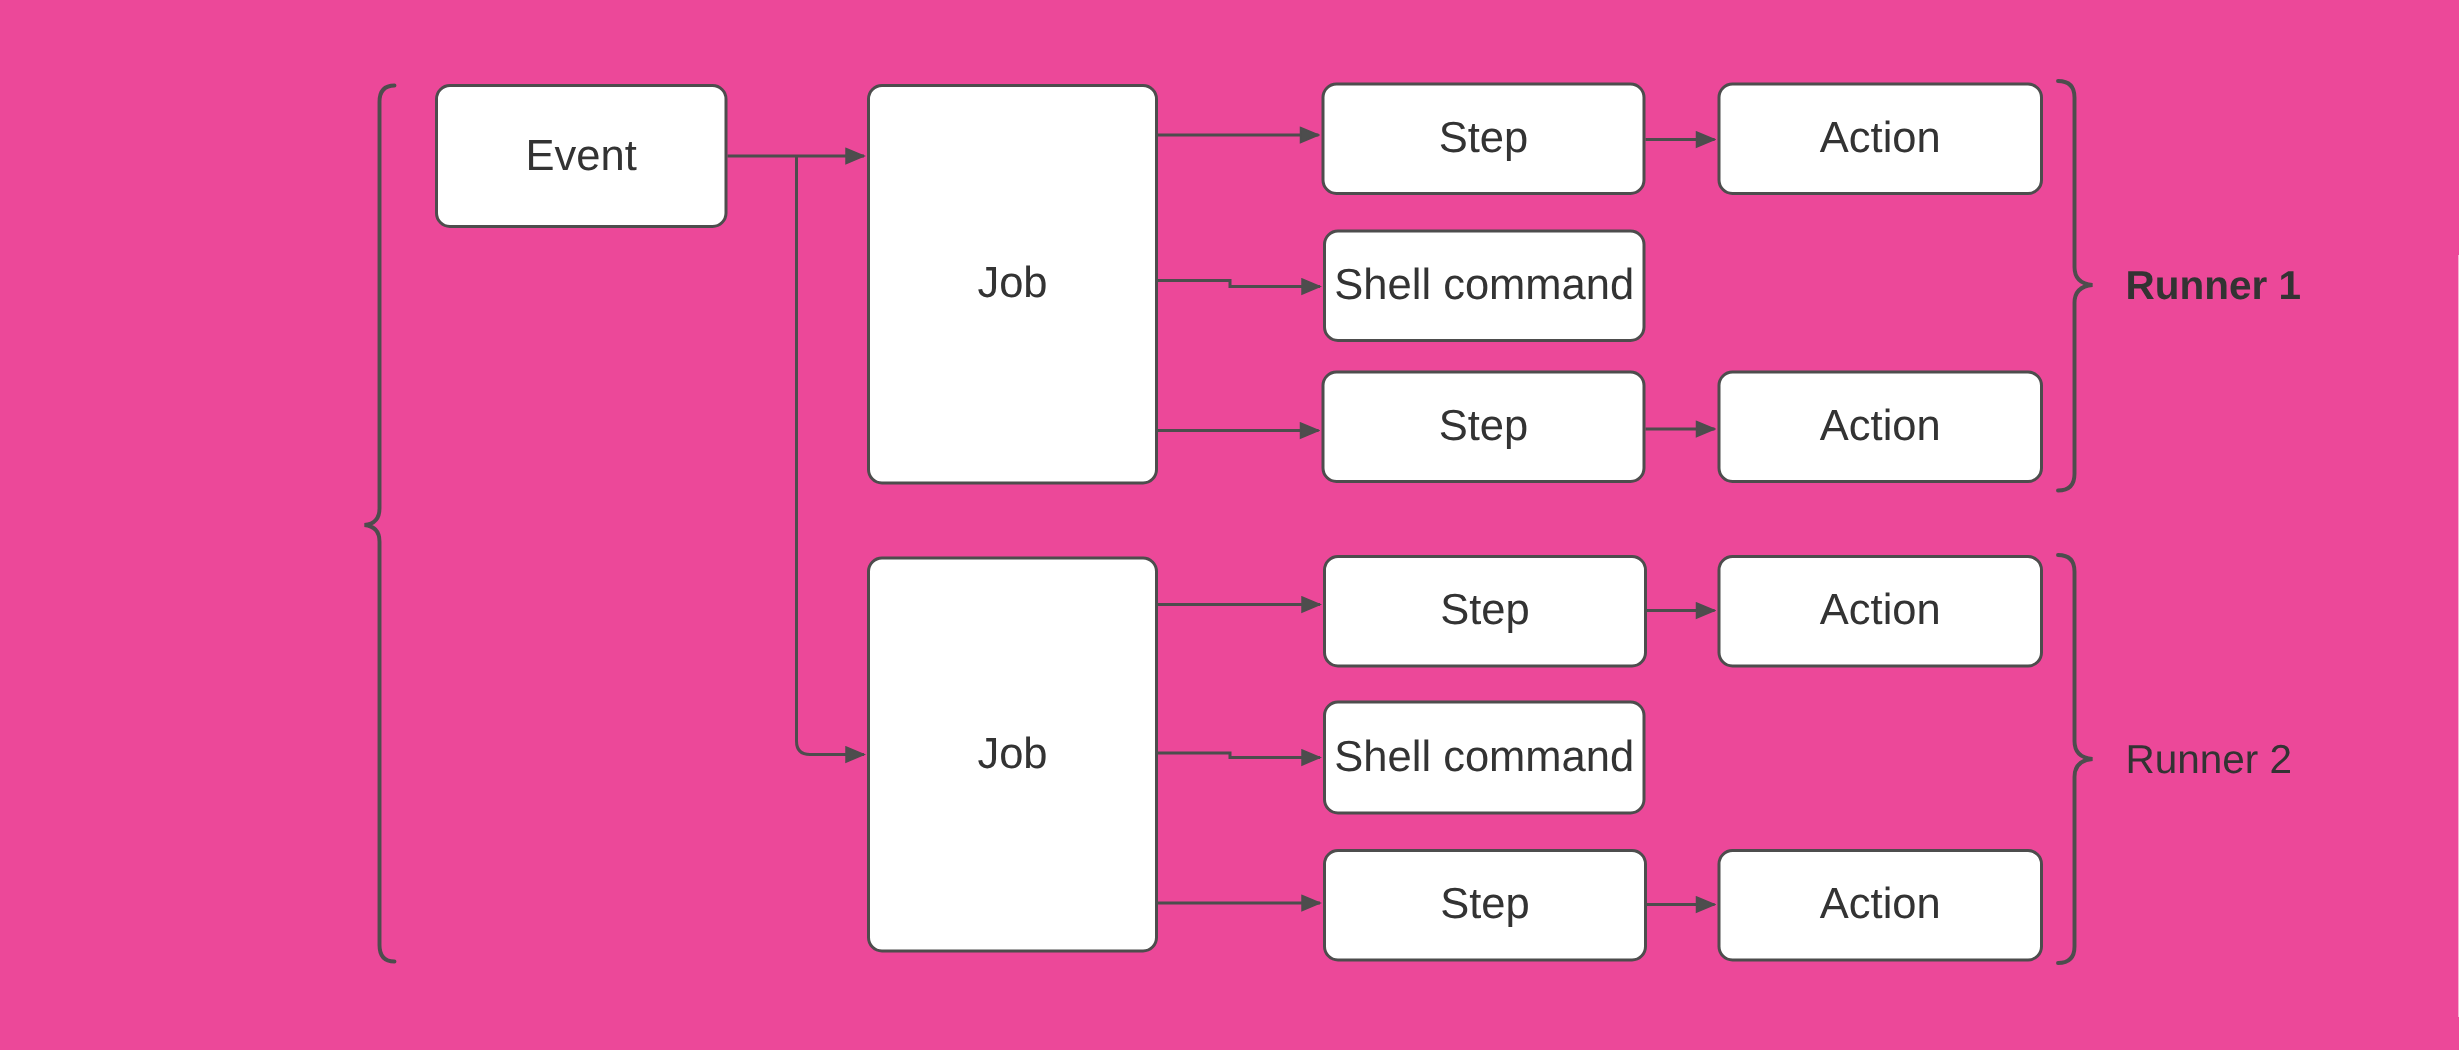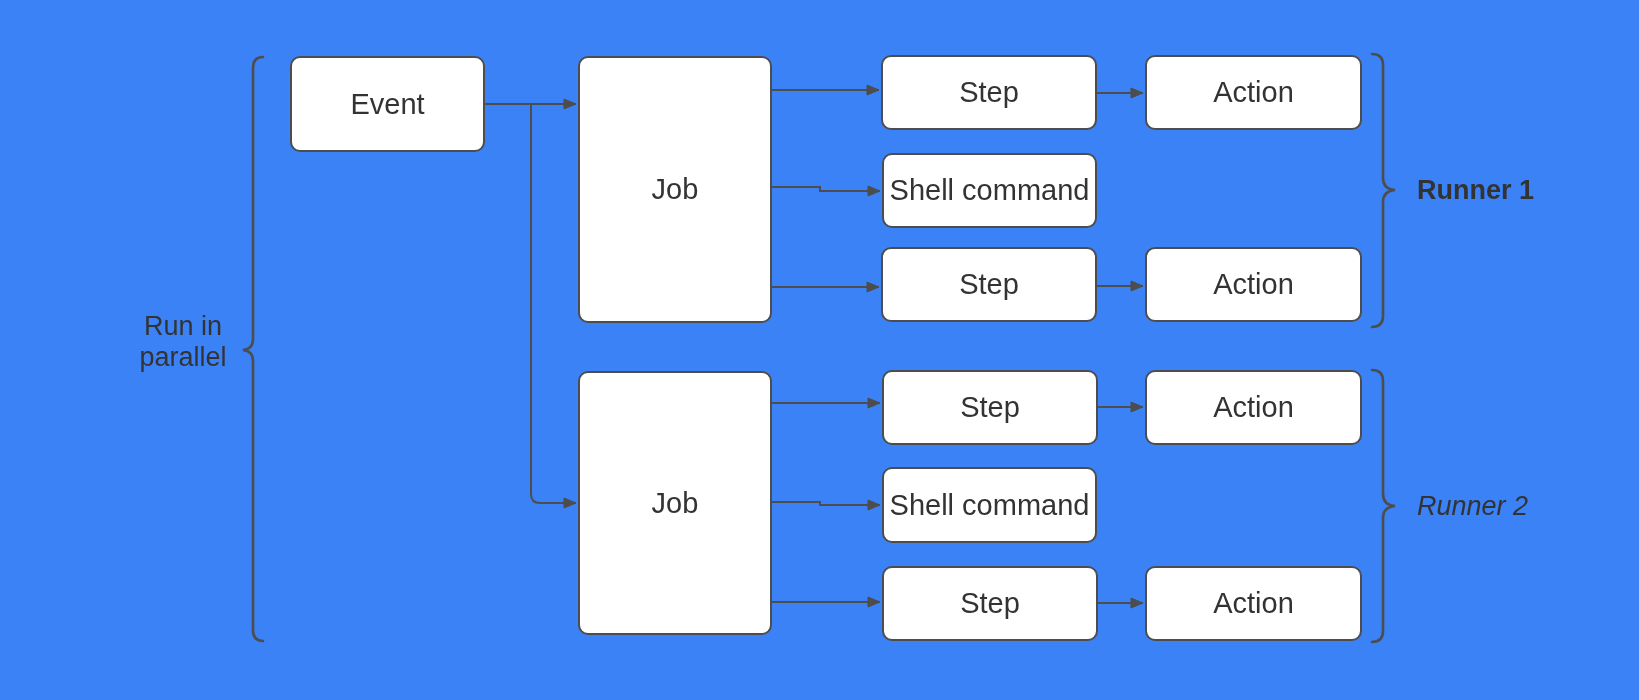--- a/index.html
+++ b/index.html
@@ -4,21 +4,21 @@
 <style>
   html, body {
     margin: 0;
     padding: 0;
     background: #ffffff;
   }
   .canvas {
     position: relative;
     width: 1639px;
     height: 700px;
-    background: #3b82f6;
+    background: #ec4899;
     font-family: "Liberation Sans", sans-serif;
     overflow: hidden;
   }
   .edges {
     position: absolute;
     left: 0;
     top: 0;
     width: 1639px;
     height: 700px;
   }
@@ -54,21 +54,21 @@
     color: #333333;
   }
   .ann-parallel {
     left: 113px;
     top: 311px;
     width: 140px;
     text-align: center;
     line-height: 31px;
   }
   .ann-runner1 { left: 1417px; top: 175px; font-weight: bold; }
-  .ann-runner2 { left: 1417px; top: 491px; font-style: italic; }
+  .ann-runner2 { left: 1417px; top: 491px; }
 </style>
 </head>
 <body>
 
 <div class="canvas">
 
   <svg class="edges" viewBox="0 0 1639 700" xmlns="http://www.w3.org/2000/svg">
     <defs>
       <marker id="arrowhead" markerUnits="userSpaceOnUse" markerWidth="14" markerHeight="12" viewBox="0 0 14 12" refX="13" refY="6" orient="auto">
         <path d="M1,1 L13,6 L1,11 Z" fill="#4d4d4d" stroke="#4d4d4d"></path>
@@ -134,17 +134,16 @@
   <div class="node node-step4">
     <span>Step</span>
   </div>
   <div class="node node-action3">
     <span>Action</span>
   </div>
   <div class="node node-action4">
     <span>Action</span>
   </div>
 
-  <div class="annotation ann-parallel">Run in parallel</div>
   <div class="annotation ann-runner1">Runner 1</div>
   <div class="annotation ann-runner2">Runner 2</div>
 
 </div>
 
 </body></html>

